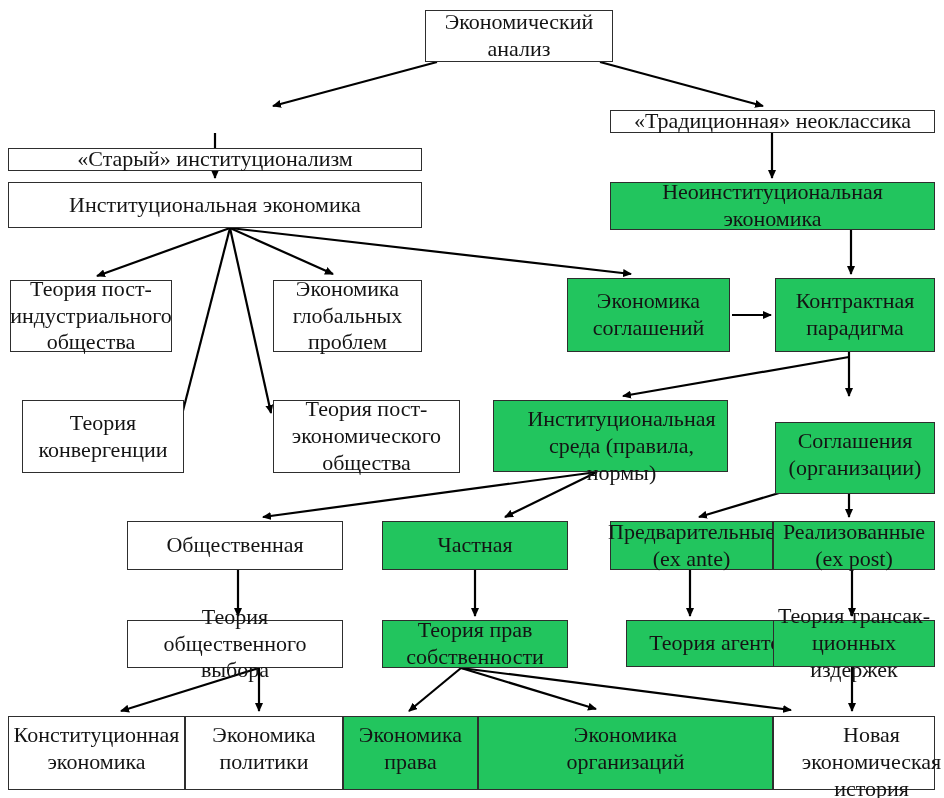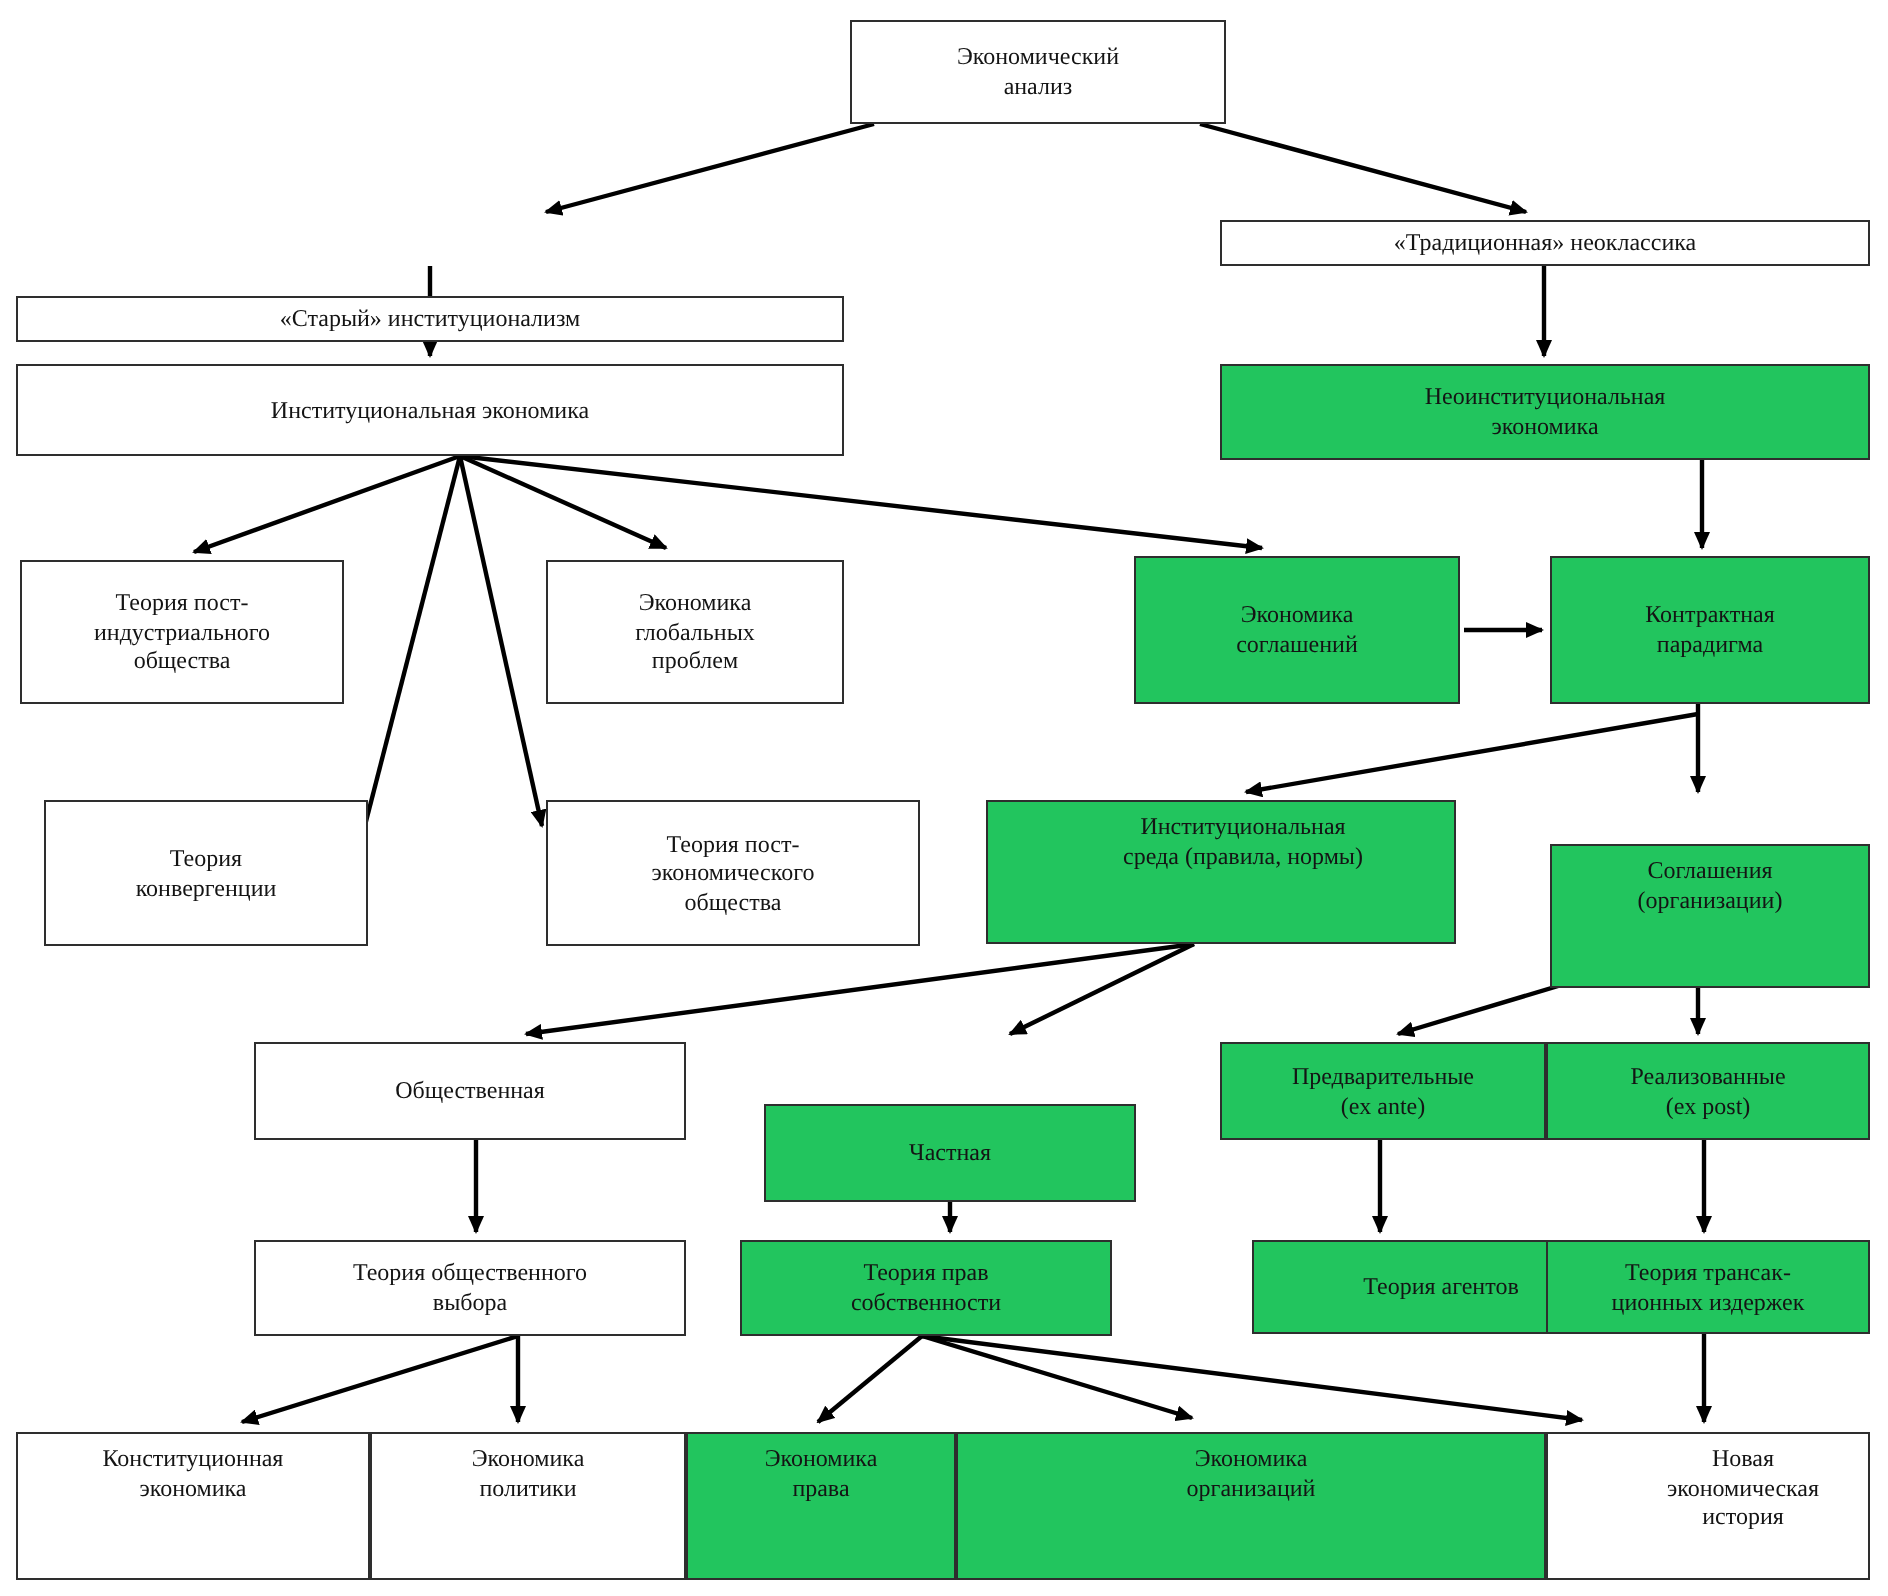--- a/index.html
+++ b/index.html
@@ -14,21 +14,21 @@
   .node{
     position:absolute;
     box-sizing:border-box;
     border:1.4px solid #2e2e2e;
     background:#ffffff;
     color:#141414;
     display:flex;
     align-items:center;
     justify-content:center;
     text-align:center;
-    font-size:12px;
+    font-size:22px;
     line-height:1.22;
     white-space:pre-line;
     padding:1px 2px;
   }
   .node.shaded{background:#22c55e;}
   .node.top{align-items:flex-start;padding-top:5px;}
   .edge-line{stroke:#000000;stroke-width:2.2;}
 </style>
 </head>
 <body>
@@ -91,28 +91,28 @@
       <div class="node" style="left: 22px; top: 400px; width: 162px; height: 73px;">Теория
 конвергенции</div>
       <div class="node" style="left: 273px; top: 400px; width: 187px; height: 73px;">Теория пост-
 экономического
 общества</div>
       <div class="node shaded top" style="left: 493px; top: 400px; width: 235px; height: 72px; padding-left: 24px;">Институциональная
 среда (правила, нормы)</div>
       <div class="node shaded top" style="left: 775px; top: 400px; width: 160px; height: 72px; margin-top: 22px;">Соглашения
 (организации)</div>
       <div class="node" style="left: 127px; top: 521px; width: 216px; height: 49px;">Общественная</div>
-      <div class="node shaded" style="left: 382px; top: 521px; width: 186px; height: 49px; margin-top: 31px;">Частная</div>
+      <div class="node shaded" style="left: 382px; top: 521px; width: 186px; height: 49px;">Частная</div>
       <div class="node shaded" style="left: 610px; top: 521px; width: 163px; height: 49px;">Предварительные
 (ex ante)</div>
       <div class="node shaded" style="left: 773px; top: 521px; width: 162px; height: 49px;">Реализованные
 (ex post)</div>
       <div class="node" style="left: 127px; top: 620px; width: 216px; height: 48px;">Теория общественного
 выбора</div>
-      <div class="node shaded" style="left: 370px; top: 620px; width: 186px; height: 48px;">Теория прав
+      <div class="node shaded" style="left: 382px; top: 620px; width: 186px; height: 48px;">Теория прав
 собственности</div>
       <div class="node shaded" style="left: 626px; top: 620px; width: 189px; height: 47px;">Теория агентов</div>
       <div class="node shaded" style="left: 773px; top: 620px; width: 162px; height: 47px;">Теория трансак-
 ционных издержек</div>
       <div class="node top" style="left: 8px; top: 716px; width: 177px; height: 74px;">Конституционная
 экономика</div>
       <div class="node top" style="left: 185px; top: 716px; width: 158px; height: 74px;">Экономика
 политики</div>
       <div class="node shaded top" style="left: 343px; top: 716px; width: 135px; height: 74px;">Экономика
 права</div>

